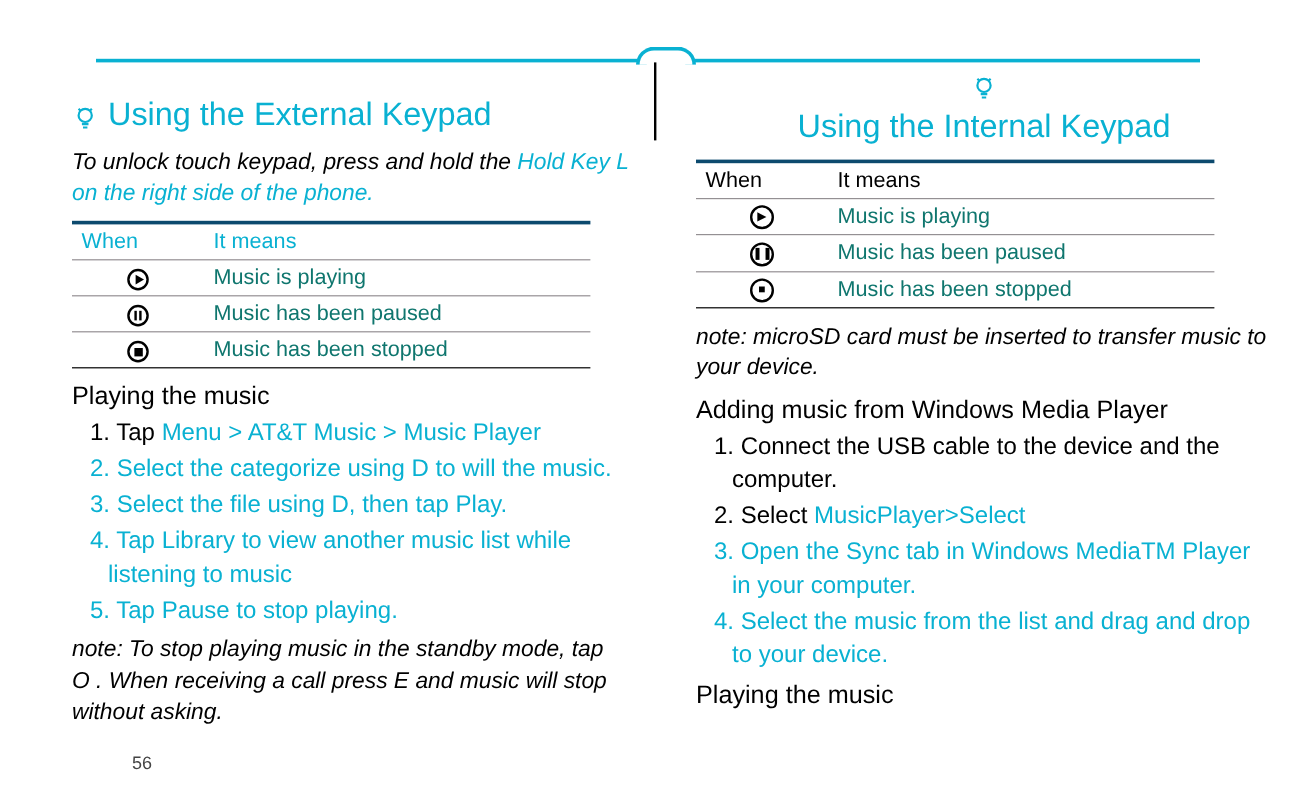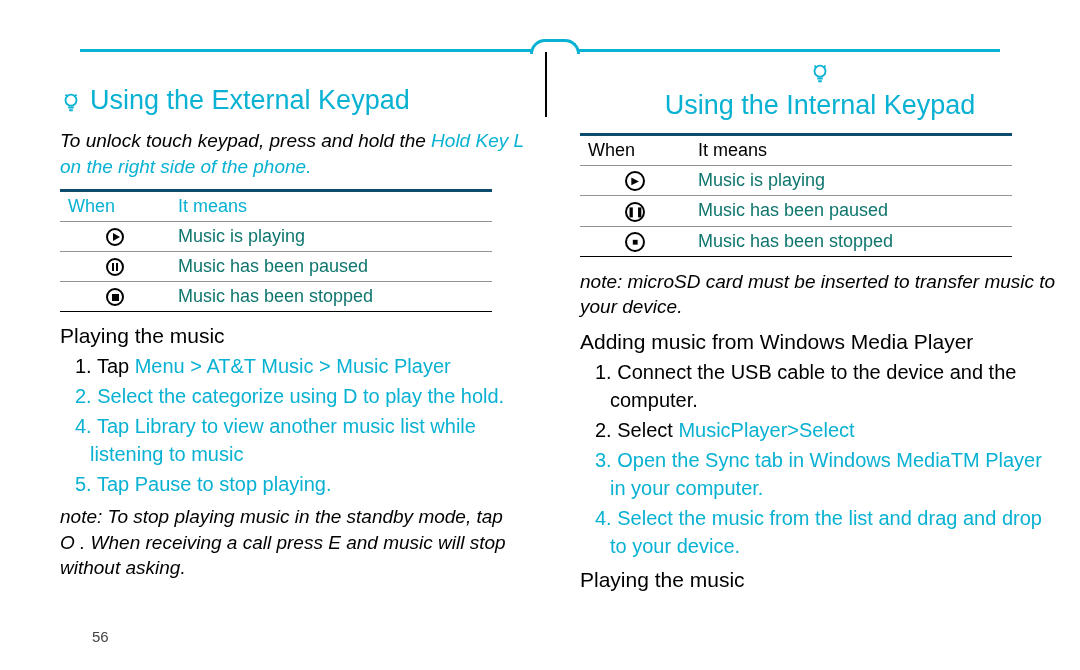--- a/index.html
+++ b/index.html
@@ -13,21 +13,20 @@
       background: white;
       font-family: Arial, Helvetica, sans-serif;
       font-size: 18px;
       color: #000;
       position: relative;
     }
     .page {
       display: flex;
       padding: 60px 20px 20px 60px;
       gap: 20px;
-      align-items: center;
     }
     .col {
       flex: 1;
       position: relative;
     }
     .col-left {
       padding-right: 10px;
     }
     .col-right {
       padding-left: 10px;
@@ -122,21 +121,21 @@
       padding-left: 15px;
     }
     .list-item {
       margin-bottom: 2px;
       text-indent: -15px;
       padding-left: 15px;
     }
     .page-num {
       position: absolute;
       bottom: 25px;
-      left: 92px;
+      left: 110px;
       font-size: 15px;
       color: #444;
     }
     .icon-circle {
       display: inline-block;
       width: 18px;
       height: 18px;
       border-radius: 50%;
       border: 2px solid #000;
       vertical-align: middle;
@@ -239,21 +238,24 @@
     </tbody>
       </table>
 
     <div class="sub-title">Playing the music</div>
     <div class="list">
       <div class="list-item">
         <span>1. Tap</span>
         <span class="teal">Menu &gt; AT&amp;T Music &gt; Music Player</span>
       </div>
       <div class="list-item teal">
-        <span>2. Select the categorize using </span><span>D</span><span> to play the hold.</span>
+        <span>2. Select the categorize using </span><span>D</span><span> to will the music.</span>
+      </div>
+      <div class="list-item teal">
+        <span>3. Select the file using </span><span>D</span><span>, then tap </span><span>Play.</span>
       </div>
       <div class="list-item teal">
         <span>4. Tap </span><span>Library</span><span> to view another music list while listening to music</span>
       </div>
       <div class="list-item teal">
         <span>5. Tap </span><span>Pause</span><span> to stop playing.</span>
       </div>
     </div>
 
     <div class="body-text" style="margin-top:6px">

